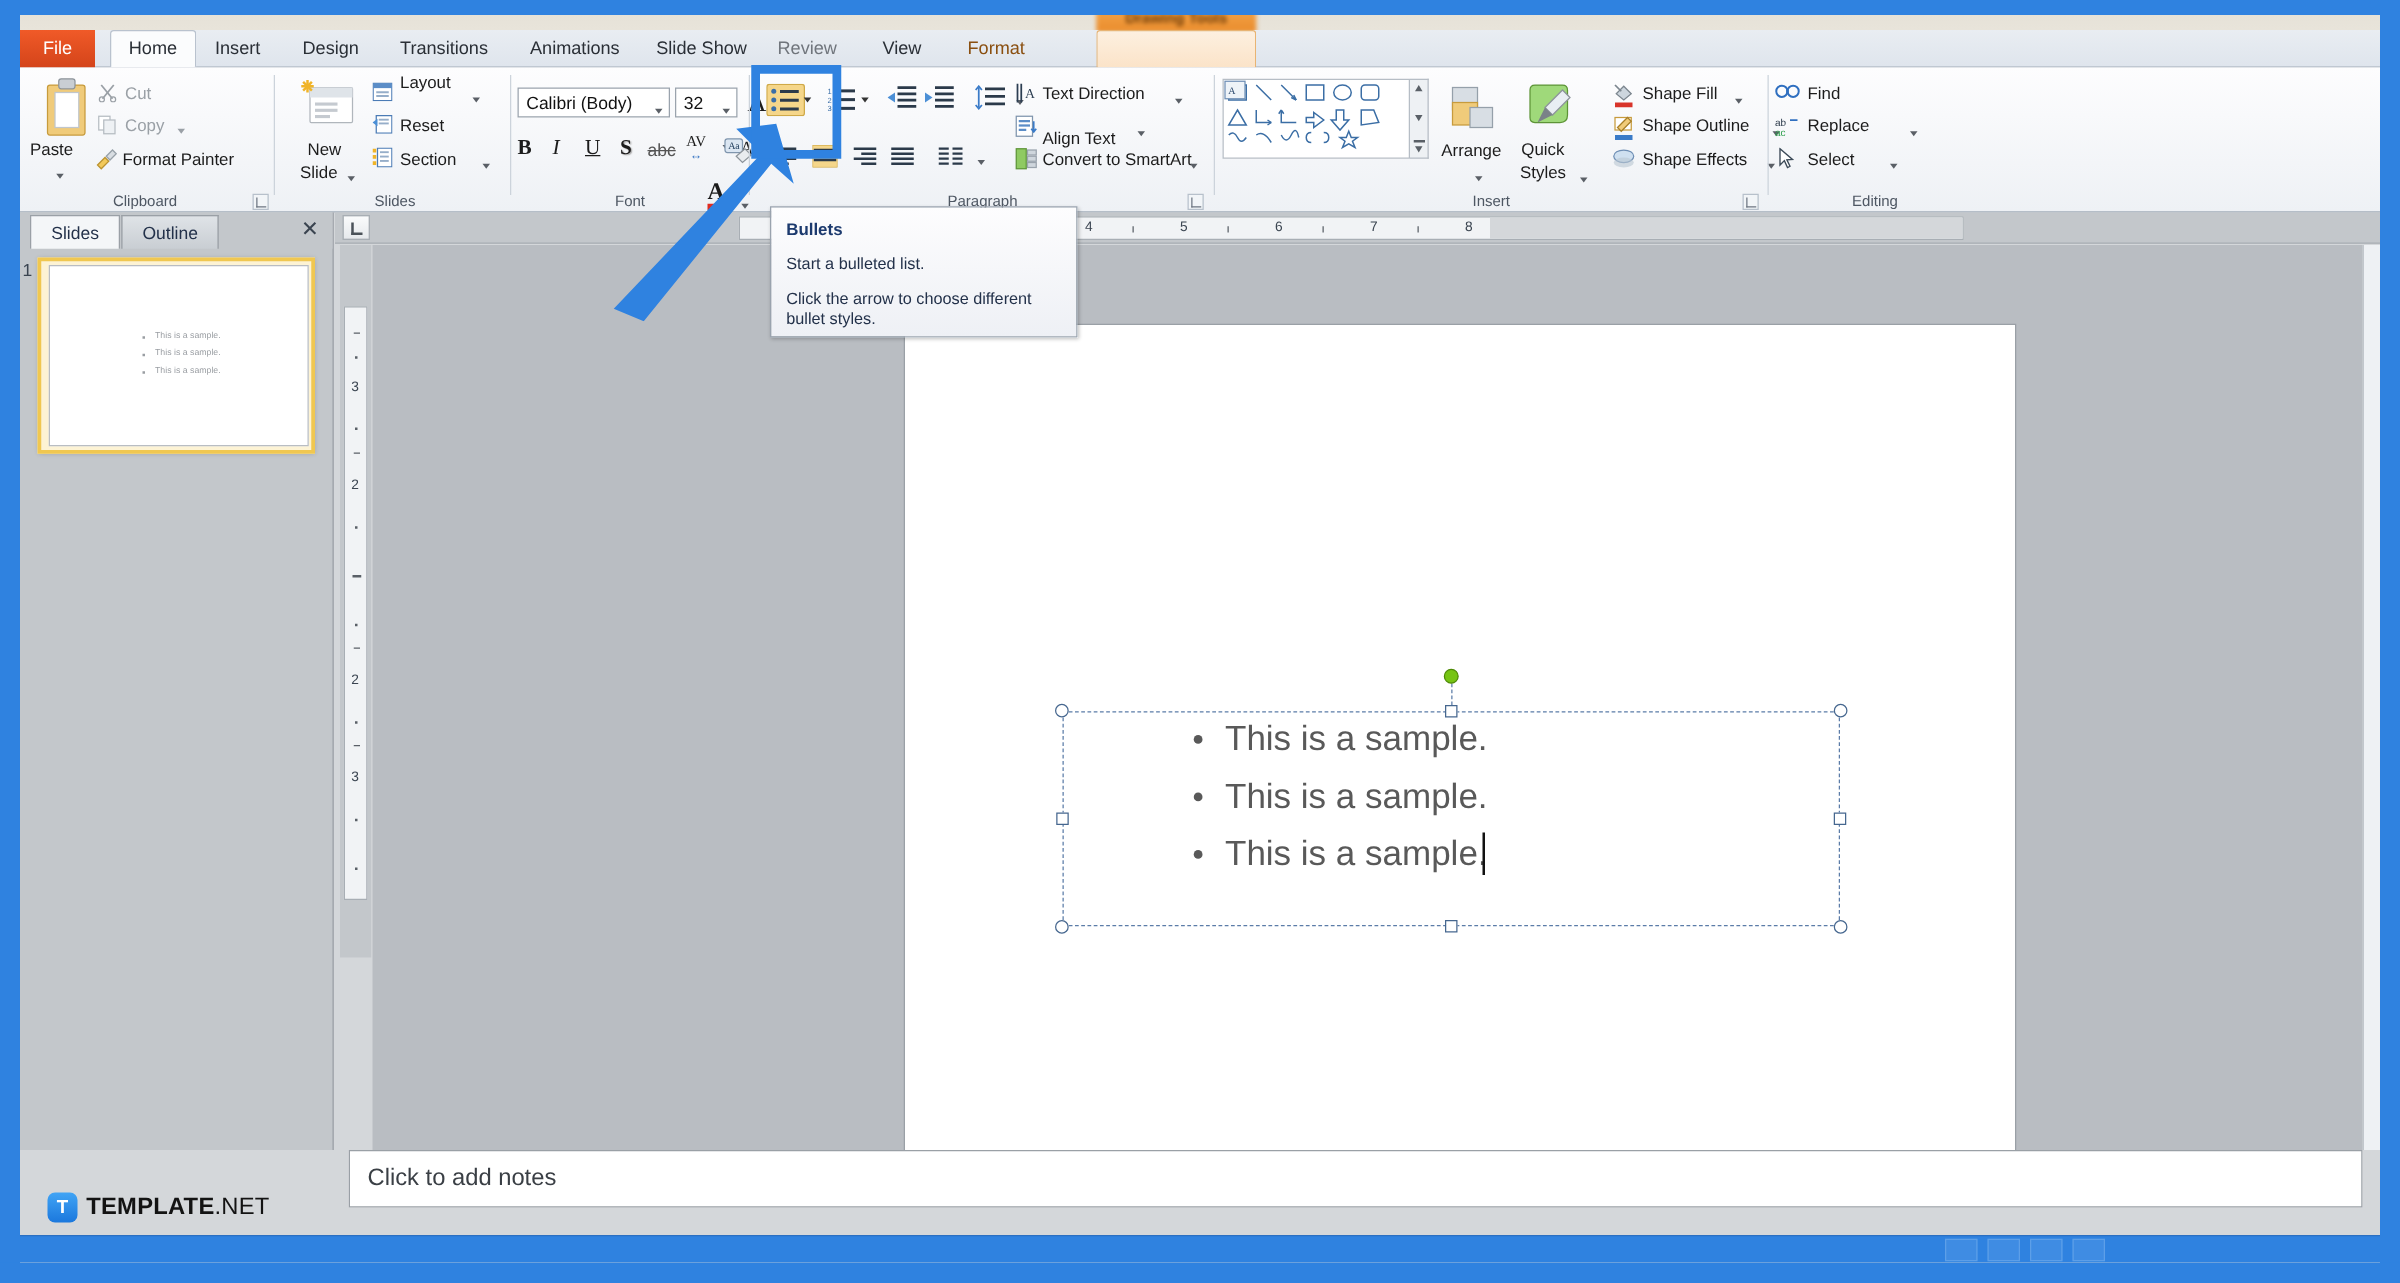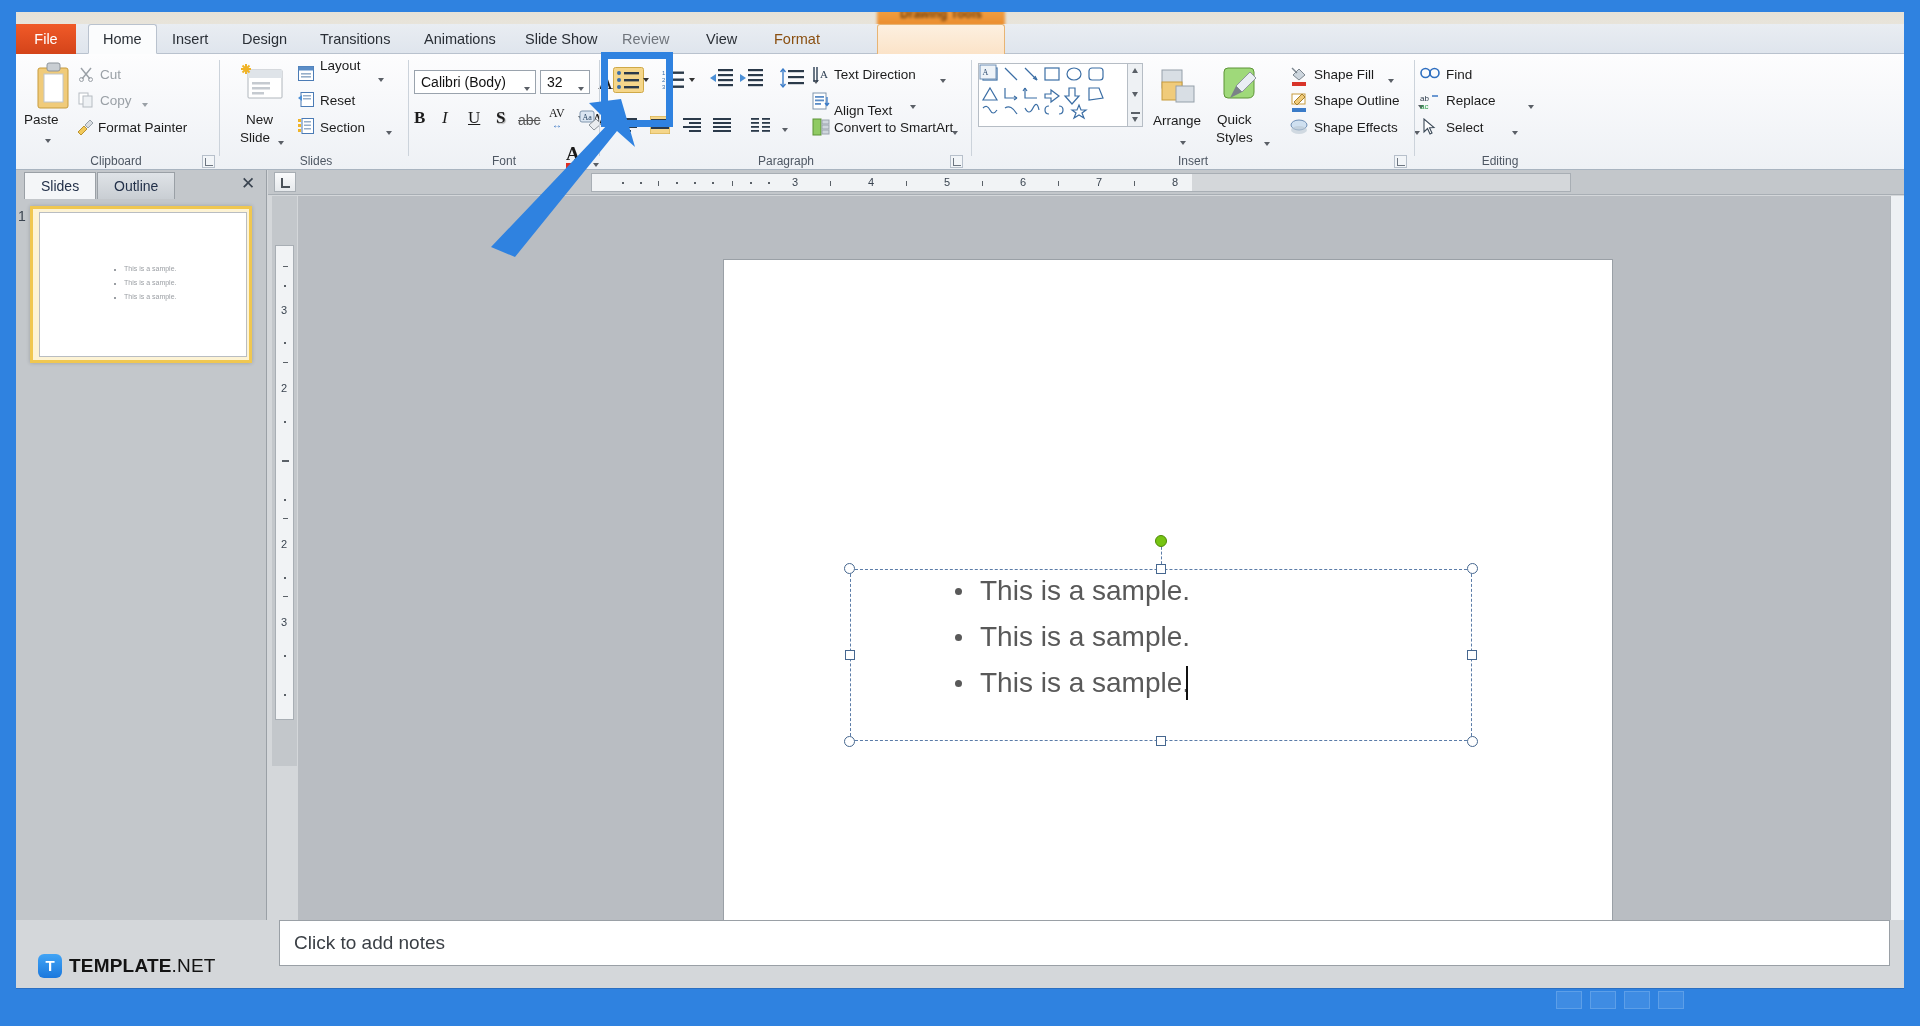--- a/index.html
+++ b/index.html
@@ -742,20 +742,25 @@
   </div>
 
   <div id="bullets-highlight"></div>
 
   <div id="blue-arrow">
     <svg width="170" height="160" viewBox="0 0 170 160">
       <path d="M150 2 L118 6 L138 26 L20 150 L44 160 L146 34 L164 50 Z" fill="#2f82e0"></path>
     </svg>
   </div>
 
+  <div id="tooltip">
+    <div id="tooltip-title">Bullets</div>
+    <div id="tooltip-line1">Start a bulleted list.</div>
+    <div id="tooltip-line2">Click the arrow to choose different bullet styles.</div>
+  </div>
 
   <div id="leftpane">
     <div id="pane-tabs">
       <div class="pane-tab sel" style="left:8px;">Slides</div>
       <div class="pane-tab" style="left:81px;">Outline</div>
       <div id="pane-close">✕</div>
     </div>
     <div id="thumb-num">1</div>
     <div id="thumb-wrap">
       <div id="thumb-sel"></div>

